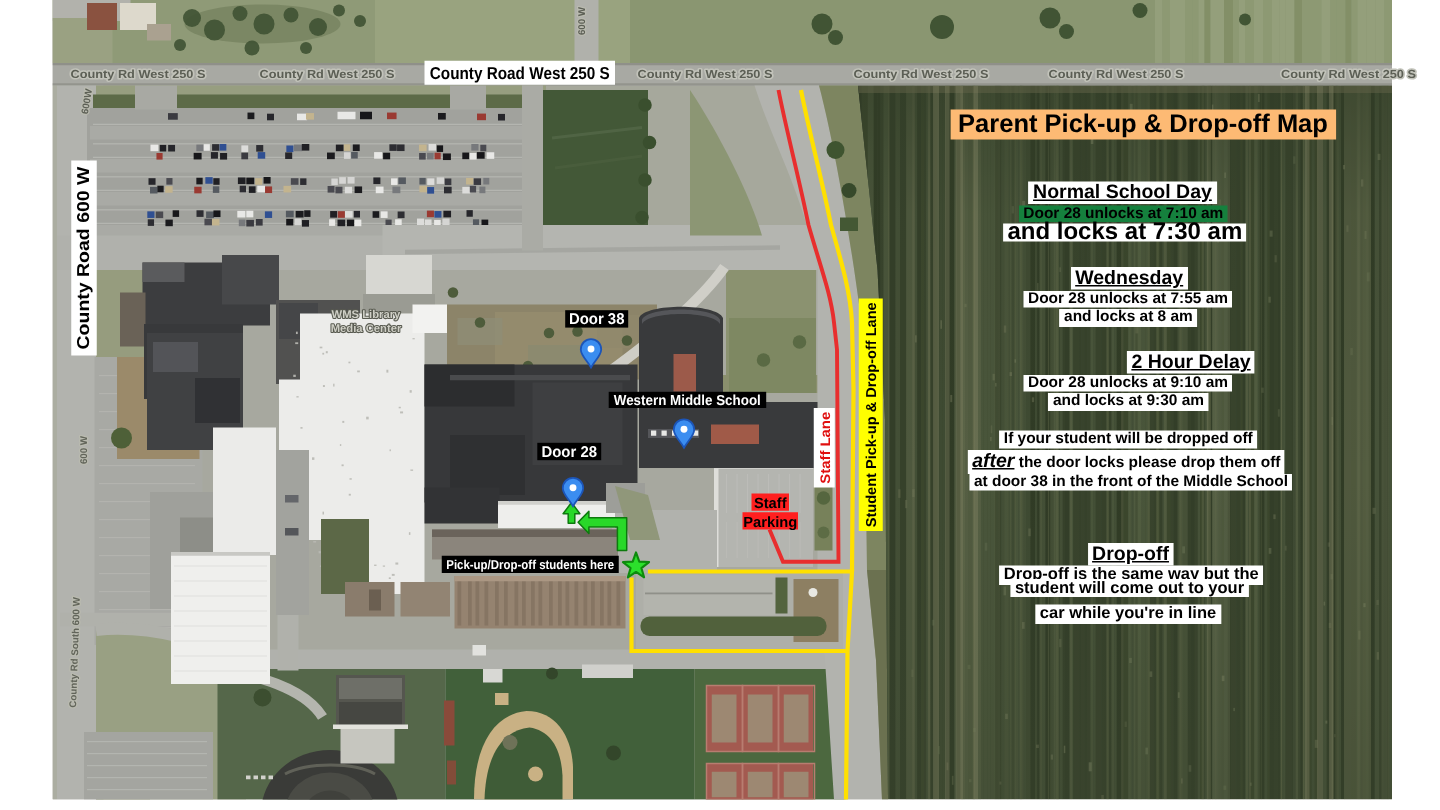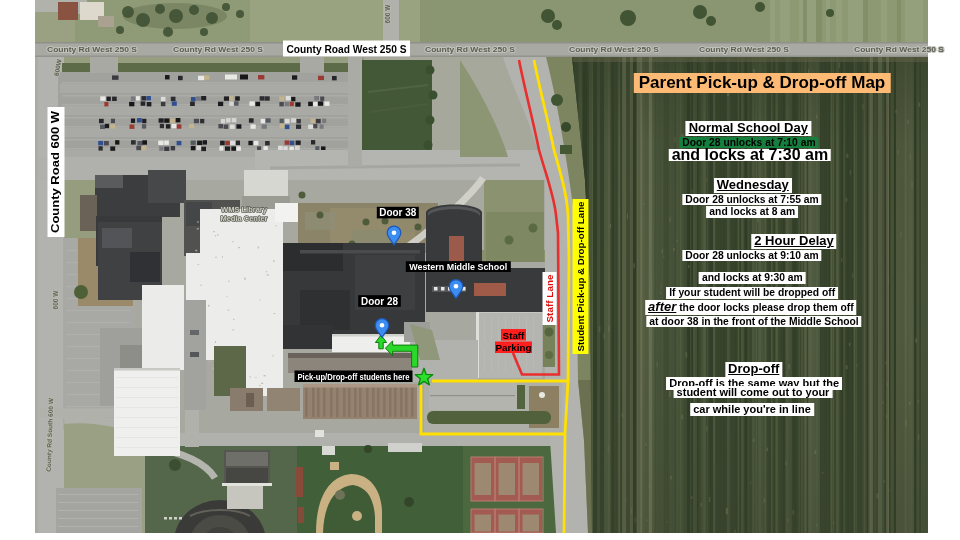--- a/index.html
+++ b/index.html
@@ -879,19 +879,19 @@
 </svg>
 <div style="position:absolute;left:762px;top:73px;transform:translateX(-50%);background:#fdba74;color:#000;font-weight:bold;font-size:17px;line-height:16.0px;white-space:nowrap;padding:0 3px;padding:1.5px 5px;line-height:16.5px;">Parent Pick-up &amp; Drop-off Map</div>
 <div style="position:absolute;left:748.3px;top:121.2px;transform:translateX(-50%);background:#ffffff;color:#000;font-weight:bold;font-size:13px;line-height:14.7px;white-space:nowrap;padding:0 3px;text-align:center;"><u>Normal School Day</u></div>
 <div style="position:absolute;left:748.9px;top:136.8px;transform:translateX(-50%);background:#15803d;color:#000;font-weight:bold;font-size:10.3px;line-height:11.6px;white-space:nowrap;padding:0 3px;">Door 28 unlocks at 7:10 am</div>
 <div style="position:absolute;left:749.9px;top:149.2px;transform:translateX(-50%);background:#ffffff;color:#000;font-weight:bold;font-size:16px;line-height:11.6px;white-space:nowrap;padding:0 3px;">and locks at 7:30 am</div>
 <div style="position:absolute;left:752.8px;top:178.2px;transform:translateX(-50%);background:#ffffff;color:#000;font-weight:bold;font-size:13px;line-height:14.7px;white-space:nowrap;padding:0 3px;"><u>Wednesday</u></div>
 <div style="position:absolute;left:752px;top:193.6px;transform:translateX(-50%);background:#ffffff;color:#000;font-weight:bold;font-size:10.3px;line-height:11.6px;white-space:nowrap;padding:0 3px;">Door 28 unlocks at 7:55 am</div>
 <div style="position:absolute;left:752.3px;top:206.4px;transform:translateX(-50%);background:#ffffff;color:#000;font-weight:bold;font-size:10.3px;line-height:11.6px;white-space:nowrap;padding:0 3px;">and locks at 8 am</div>
 <div style="position:absolute;left:753px;top:234.3px;transform:translateX(-50%);background:#ffffff;color:#000;font-weight:bold;font-size:13px;line-height:14.7px;white-space:nowrap;padding:0 3px;margin-left:41px;"><u>2 Hour Delay</u></div>
 <div style="position:absolute;left:752px;top:249.6px;transform:translateX(-50%);background:#ffffff;color:#000;font-weight:bold;font-size:10.3px;line-height:11.6px;white-space:nowrap;padding:0 3px;">Door 28 unlocks at 9:10 am</div>
-<div style="position:absolute;left:752.3px;top:272px;transform:translateX(-50%);background:#ffffff;color:#000;font-weight:bold;font-size:10.3px;line-height:11.6px;white-space:nowrap;padding:0 3px;">and locks at 9:30 am</div>
+<div style="position:absolute;left:752.3px;top:262px;transform:translateX(-50%);background:#ffffff;color:#000;font-weight:bold;font-size:10.3px;line-height:11.6px;white-space:nowrap;padding:0 3px;">and locks at 9:30 am</div>
 <div style="position:absolute;left:752.2px;top:287px;transform:translateX(-50%);background:#ffffff;color:#000;font-weight:bold;font-size:10.3px;line-height:11.6px;white-space:nowrap;padding:0 3px;">If your student will be dropped off</div>
 <div style="position:absolute;left:750.9px;top:299.6px;transform:translateX(-50%);background:#ffffff;color:#000;font-weight:bold;font-size:10.3px;line-height:11.6px;white-space:nowrap;padding:0 3px;line-height:14.5px;"><span style="font-size:13px;font-style:italic"><u>after</u></span> the door locks please drop them off</div>
 <div style="position:absolute;left:754px;top:315.8px;transform:translateX(-50%);background:#ffffff;color:#000;font-weight:bold;font-size:10.3px;line-height:11.6px;white-space:nowrap;padding:0 3px;">at door 38 in the front of the Middle School</div>
 <div style="position:absolute;left:753.7px;top:362px;transform:translateX(-50%);background:#ffffff;color:#000;font-weight:bold;font-size:13px;line-height:14.7px;white-space:nowrap;padding:0 3px;"><u>Drop-off</u></div>
 <div style="position:absolute;left:754.2px;top:377.3px;transform:translateX(-50%);background:#ffffff;color:#000;font-weight:bold;font-size:11px;line-height:12.4px;white-space:nowrap;padding:0 3px;">Drop-off is the same way but the</div>
 <div style="position:absolute;left:753px;top:386px;transform:translateX(-50%);background:#ffffff;color:#000;font-weight:bold;font-size:11px;line-height:12.4px;white-space:nowrap;padding:0 3px;">student will come out to your</div>
 <div style="position:absolute;left:752px;top:403.1px;transform:translateX(-50%);background:#ffffff;color:#000;font-weight:bold;font-size:11px;line-height:12.4px;white-space:nowrap;padding:0 3px;">car while you're in line</div>
 </body></html>

